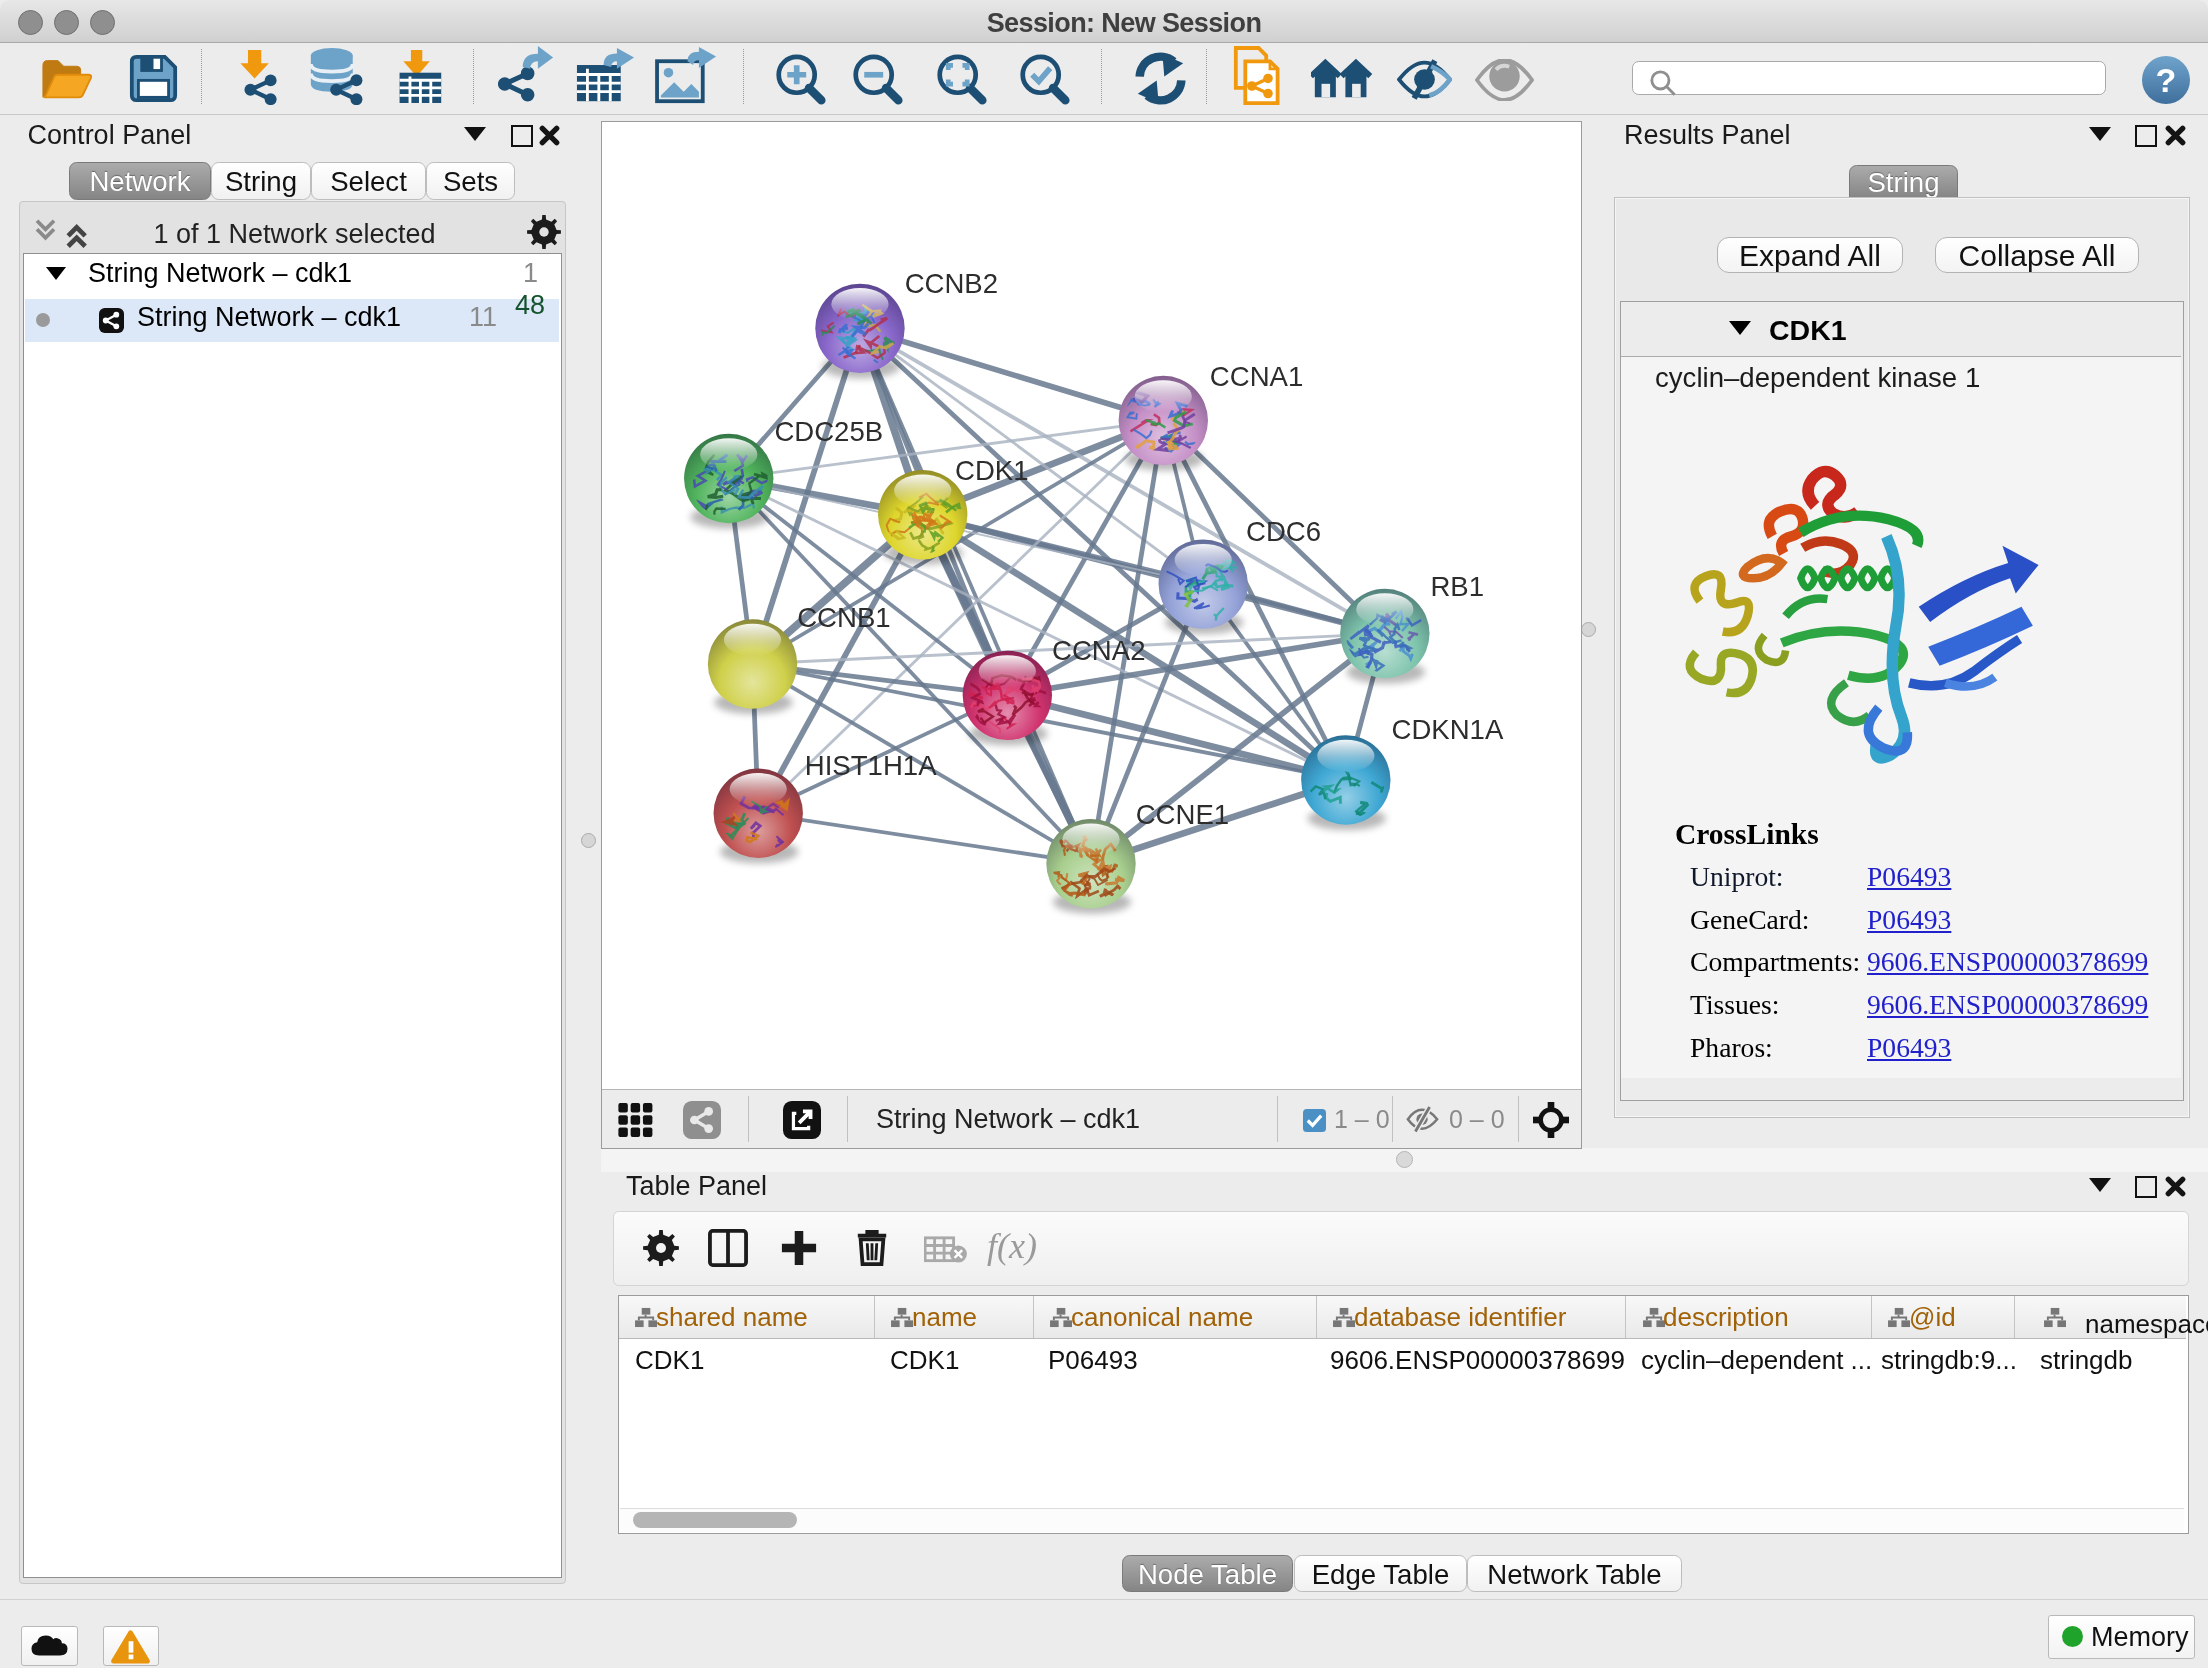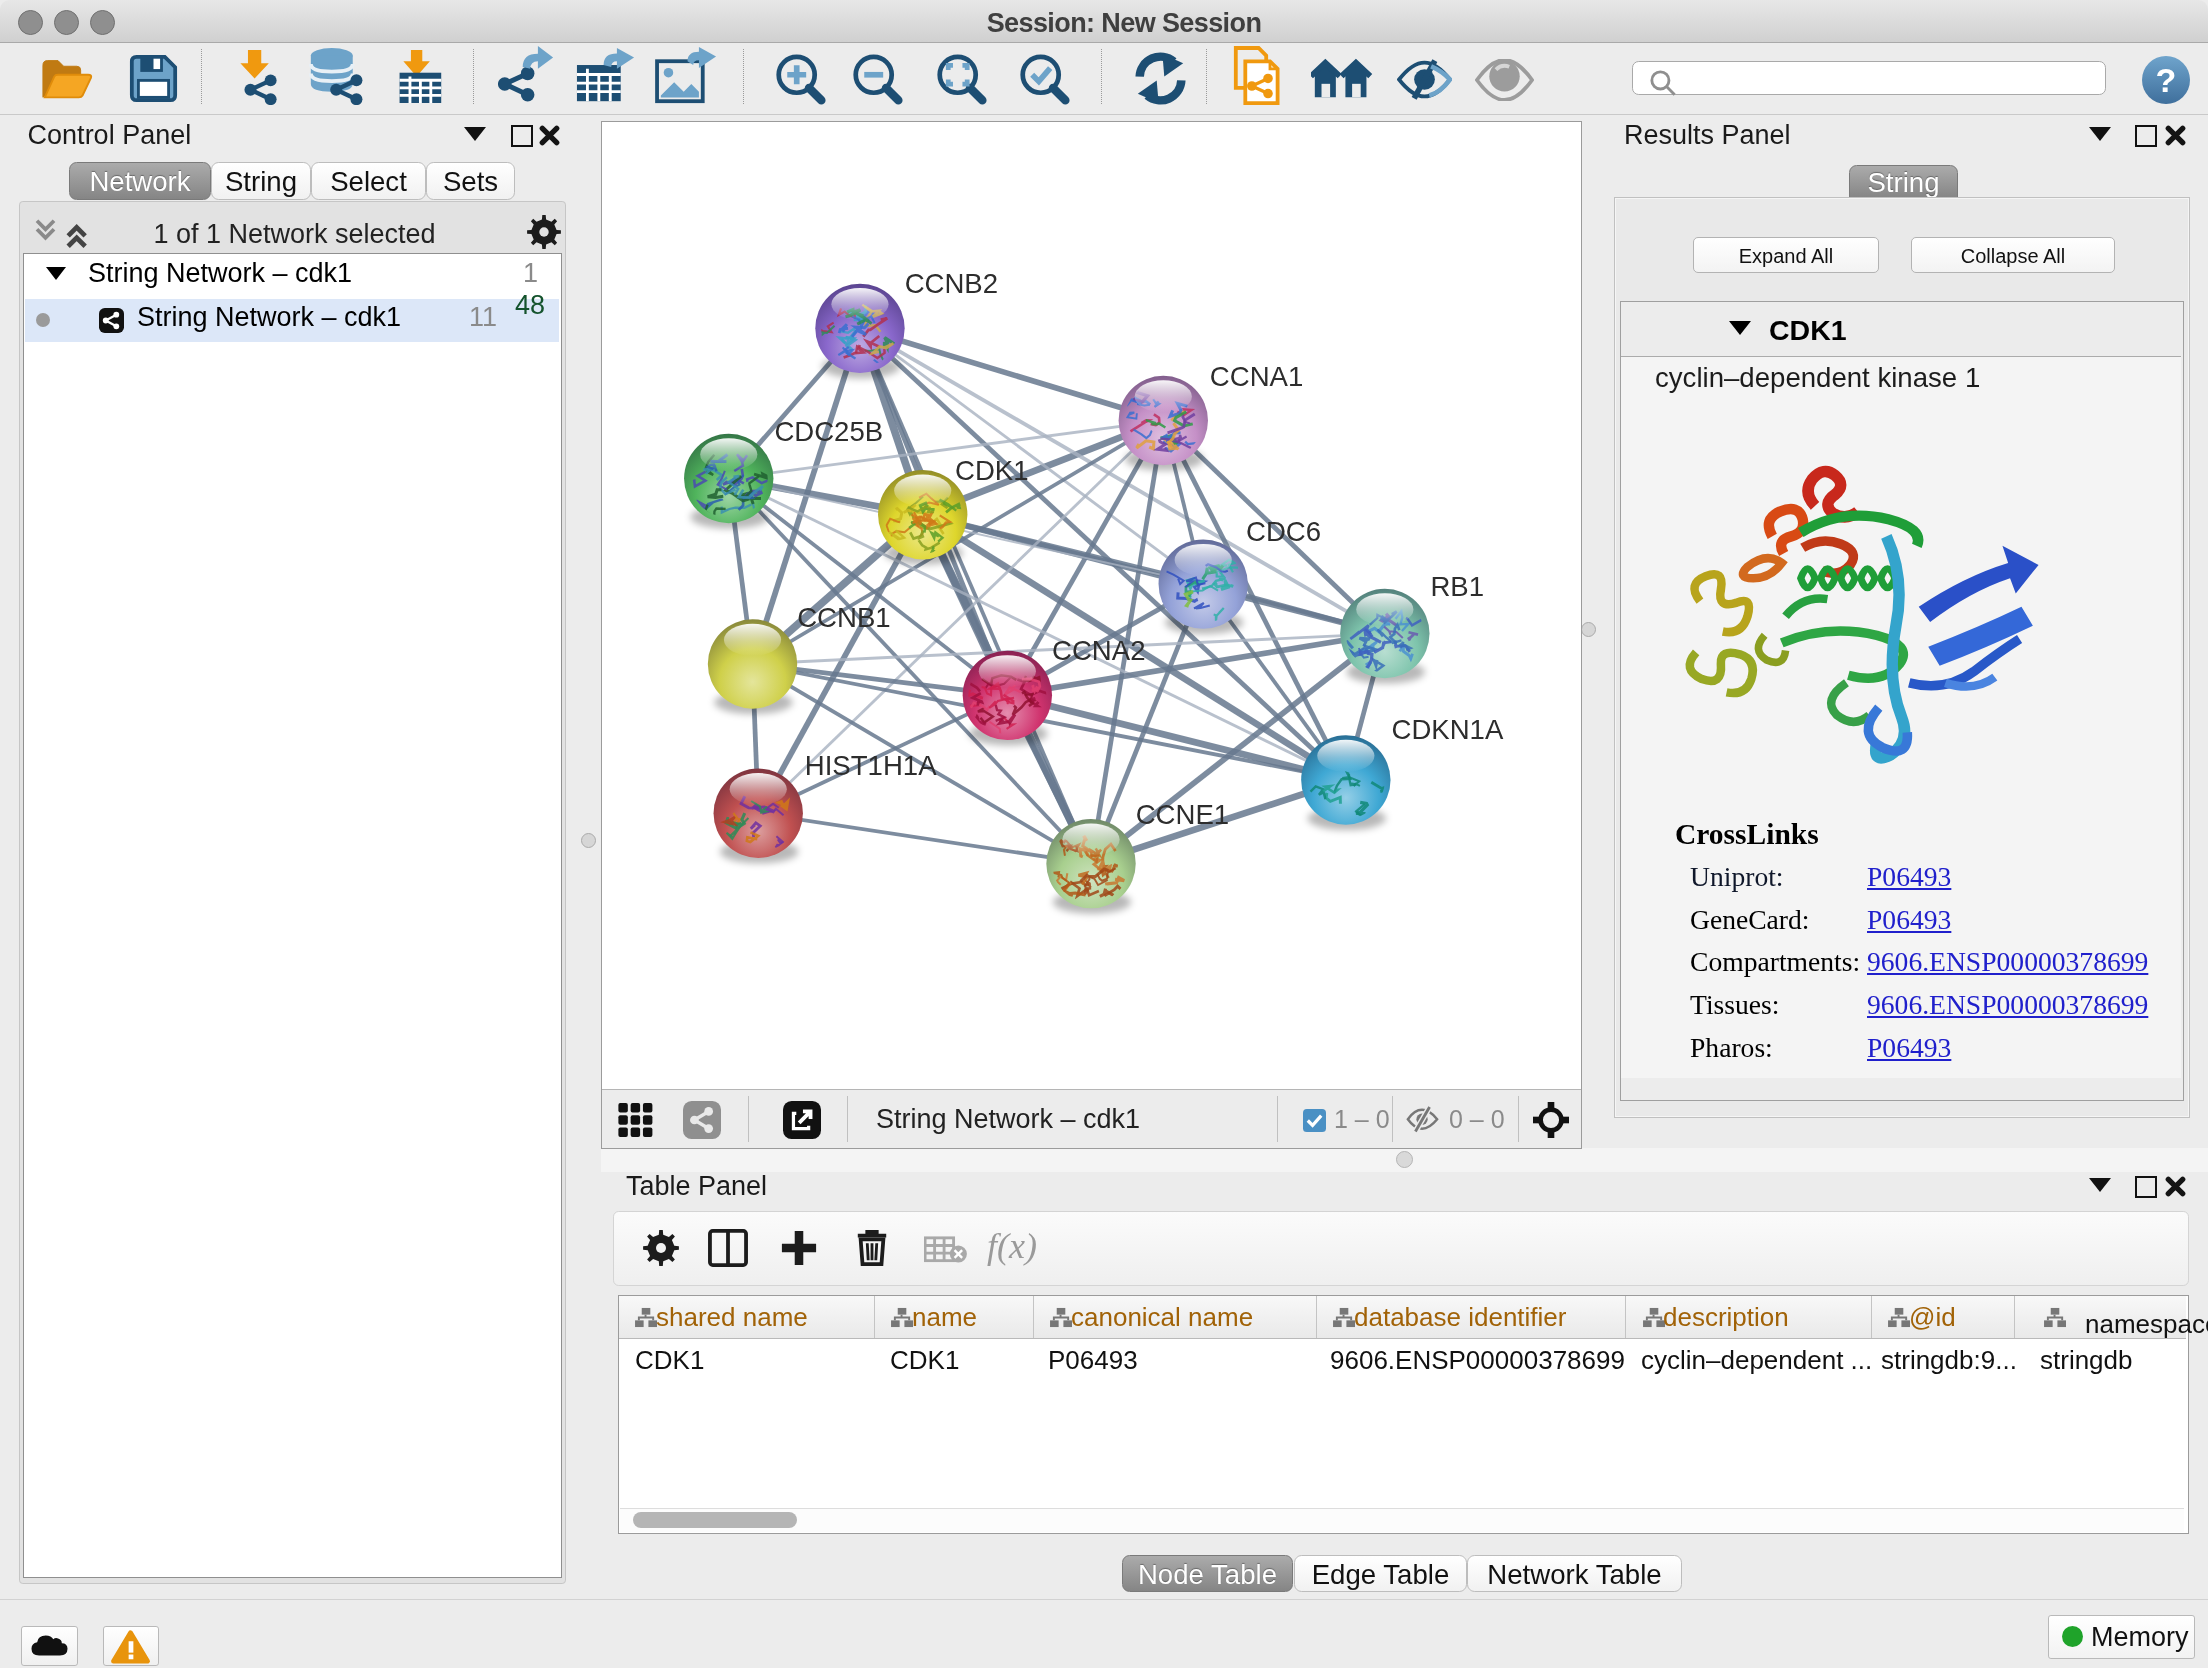--- a/index.html
+++ b/index.html
@@ -13,21 +13,21 @@
 .wbtn{width:18px;height:18px;border:2.9px solid #111;}
 .dtri{width:0;height:0;border-left:11.4px solid transparent;border-right:11.4px solid transparent;border-top:14.3px solid #111;}
 .tab{font-size:27.6px;text-align:center;border-radius:7.6px;border:1px solid #bdbdbd;background:linear-gradient(#ffffff,#f1f1f1);color:#111;}
 .tabsel{background:linear-gradient(#ababab,#858585);color:#fff;border:1px solid #7a7a7a;text-shadow:0 -1px 1px rgba(0,0,0,0.35);}
 .cp-sub{left:19px;top:201px;width:545px;height:1381px;background:#e2e2e2;border:1px solid #c6c6c6;border-radius:3.8px;}
 .cp-list{left:23px;top:253px;width:537px;height:1323px;background:#ffffff;border:1px solid #8f8f8f;}
 .net{left:601px;top:121px;width:979px;height:1026px;background:#ffffff;border:1px solid #9b9b9b;}
 .netbar{left:0px;top:967px;width:979px;height:58px;background:#ececec;border-top:1px solid #b5b5b5;}
 .nbsep{top:5.7px;width:0px;height:46px;border-left:1px solid #c0c0c0;}
 .rp-box{left:27.6px;top:83px;width:574px;height:919px;background:#e9e9e9;border:1px solid #c0c0c0;box-shadow:inset 0 0 0 1px #f5f5f5;}
-.btn{background:linear-gradient(#ffffff,#f3f3f3);border:1px solid #b3b3b3;border-radius:5px;font-size:20px;color:#111;text-align:center;}
+.btn{background:linear-gradient(#ffffff,#f3f3f3);border:1px solid #b3b3b3;border-radius:12px;font-size:30px;color:#111;text-align:center;margin-left:24px;}
 .rp-sec{left:33px;top:186px;width:562px;height:798px;background:#ececec;border:1px solid #9f9f9f;}
 .ser{font-family:"Liberation Serif",serif;}
 .lnk{font-family:"Liberation Serif",serif;color:#2020cc;text-decoration:underline;font-size:27.6px;}
 .tp-title{left:626px;top:1171px;}
 .tp-toolbox{left:613px;top:1211px;width:1574px;height:73px;background:linear-gradient(#fbfbfb,#efefef);border:1px solid #d4d4d4;border-radius:5.7px;}
 .tbl{left:618px;top:1295px;width:1569px;height:237px;background:#fff;border:1px solid #9b9b9b;}
 .tbl-head{left:0;top:0;width:1567px;height:42px;background:linear-gradient(#f8f8f8,#e9e9e9);border-bottom:1px solid #b9b9b9;}
 .th{font-size:26px;color:#a16207;top:6.7px;text-align:left;}
 .colline{top:0;width:0;height:42px;border-left:1px solid #c4c4c4;}
 .cell{font-size:26px;color:#111;top:49px;}

